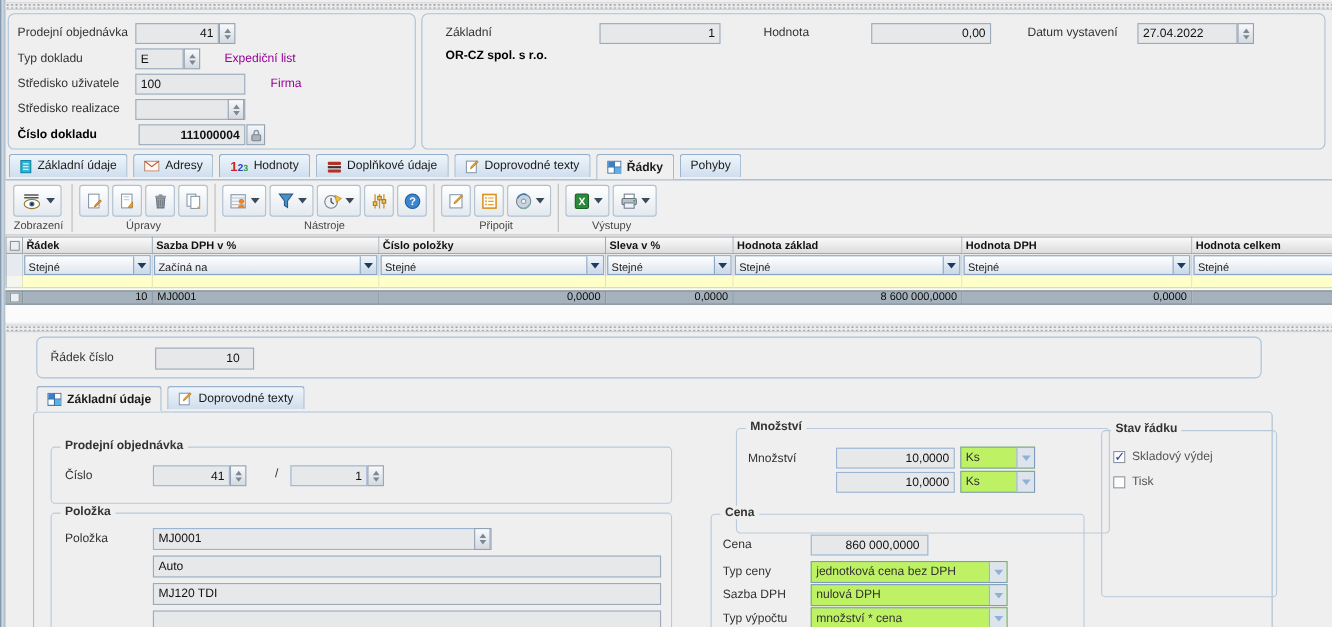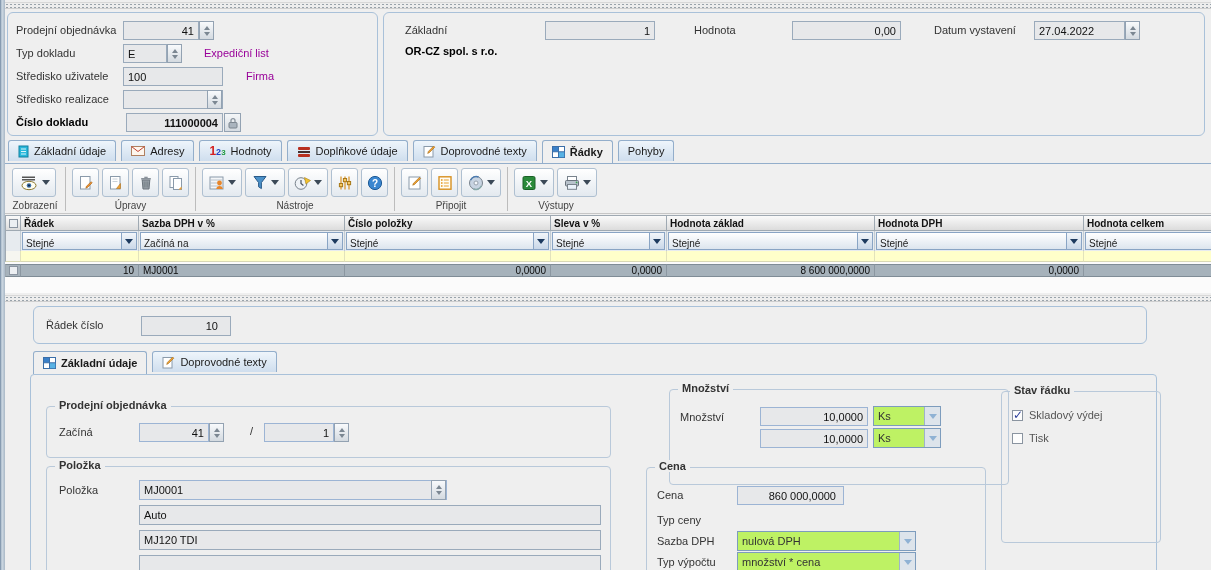--- a/index.html
+++ b/index.html
@@ -455,21 +455,21 @@
           </svg>
         </span>
       <span>Doprovodné texty</span>
     </div>
   </div>
 
   <div class="panel" style="left:30px;top:374px;width:1127px;height:200px;border-radius:4px 4px 0 0">
 
     <div class="gbox" style="left:15px;top:31px;width:565px;height:52px">
       <span class="legend">Prodejní objednávka</span>
-      <span class="lbl" style="left:12px;top:19px">Začíná</span>
+      <span class="lbl" style="left:12px;top:19px">Číslo</span>
       <div class="fld num blue" style="left:92px;top:16px;width:70px">41</div>
       <span class="spin" style="left:162px;top:16px">
           <i class="su"></i>
           <i class="sd"></i>
         </span>
       <span class="lbl" style="left:203px;top:18px">/</span>
       <div class="fld num blue" style="left:217px;top:16px;width:70px">1</div>
       <span class="spin" style="left:287px;top:16px">
           <i class="su"></i>
           <i class="sd"></i>
@@ -502,20 +502,24 @@
           <span class="txt">Ks</span>
           <span class="arr"></span>
         </div>
     </div>
 
     <div class="gbox" style="left:615px;top:92px;width:340px;height:111px">
       <span class="legend">Cena</span>
       <span class="lbl" style="left:10px;top:21px">Cena</span>
       <div class="fld num blue" style="left:90px;top:18px;width:107px;padding-right:7px">860 000,0000</div>
       <span class="lbl" style="left:10px;top:46px">Typ ceny</span>
+      <div class="dcombo" style="left:90px;top:42px;width:179px">
+          <span class="txt">jednotková cena bez DPH</span>
+          <span class="arr"></span>
+        </div>
       <span class="lbl" style="left:10px;top:67px">Sazba DPH</span>
       <div class="dcombo" style="left:90px;top:63px;width:179px">
           <span class="txt">nulová DPH</span>
           <span class="arr"></span>
         </div>
       <span class="lbl" style="left:10px;top:88px">Typ výpočtu</span>
       <div class="dcombo" style="left:90px;top:84px;width:179px">
           <span class="txt">množství * cena</span>
           <span class="arr"></span>
         </div>

